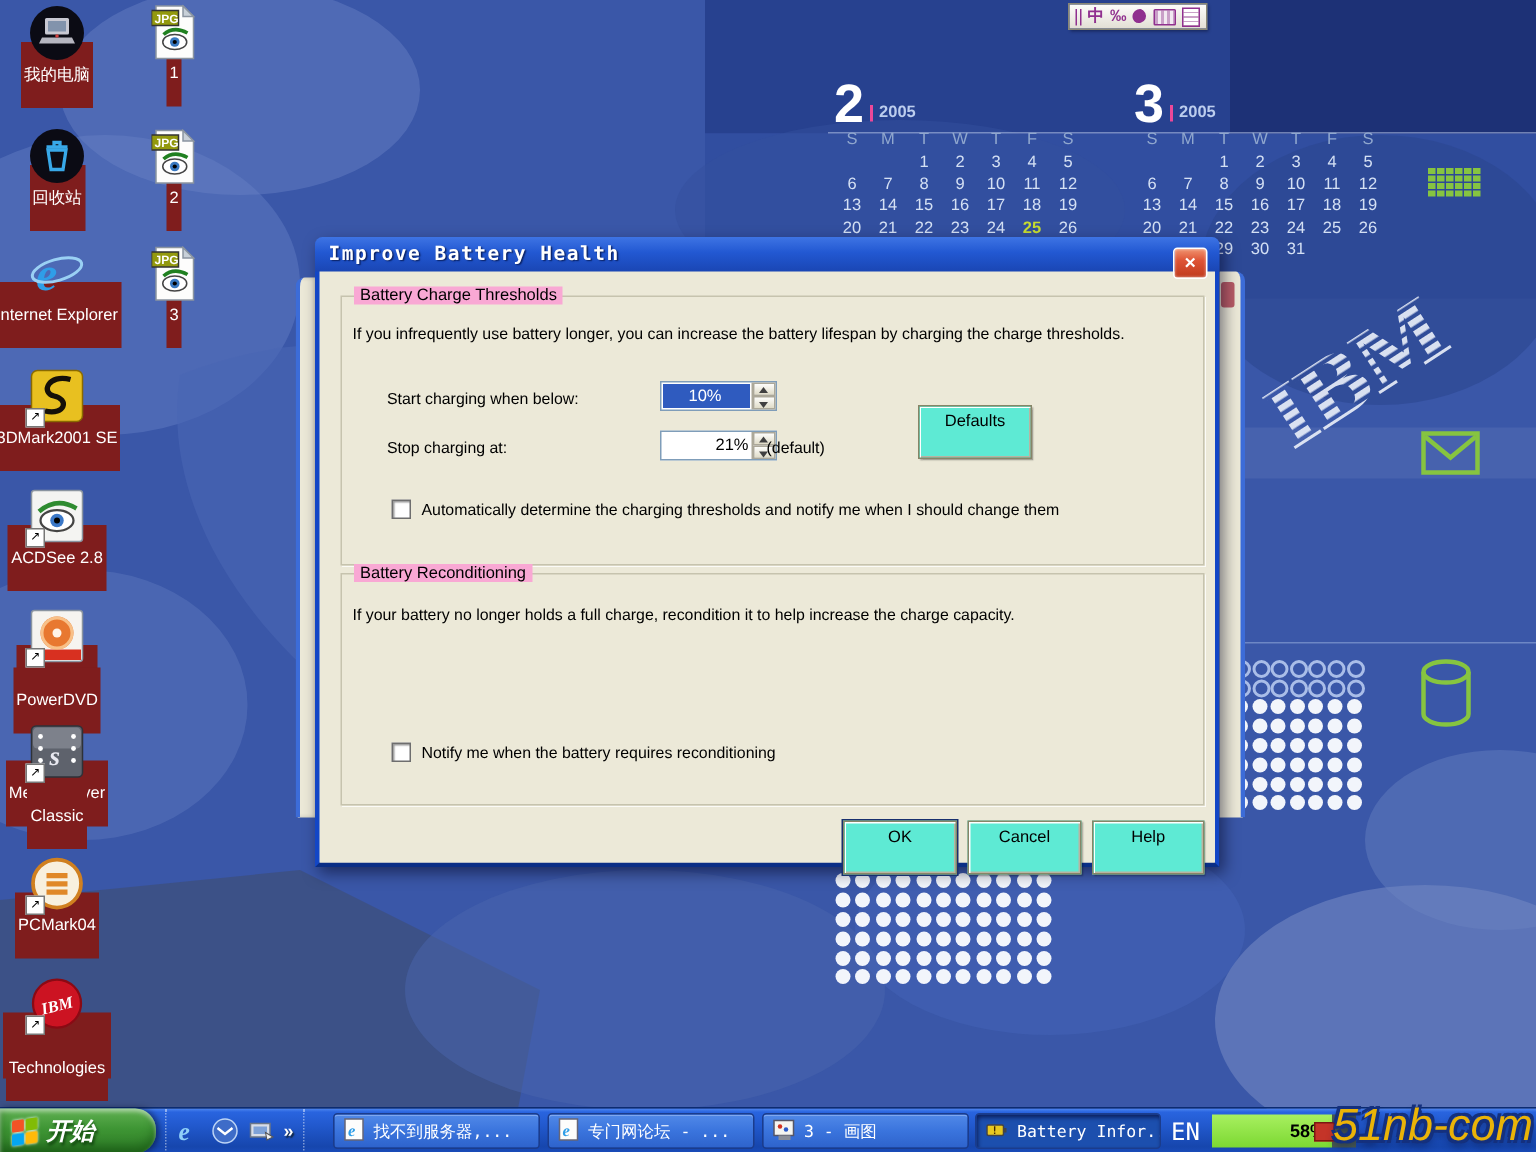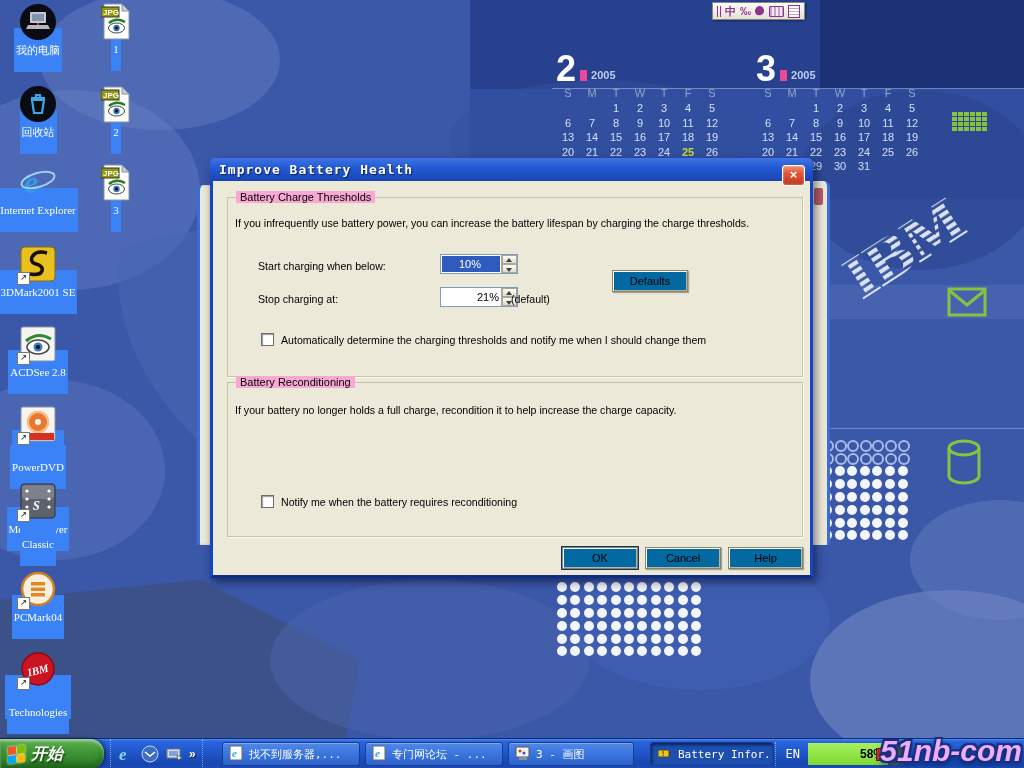--- a/index.html
+++ b/index.html
@@ -15,43 +15,43 @@
   .g-grid i{background:#86C440;}
   
   .dotgrid{display:grid;z-index:2;}
   .dot{width:10px;height:10px;border-radius:50%;background:#F2F5FB;}
   .ring{width:8px;height:8px;border-radius:50%;border:2px solid rgba(175,195,235,.95);background:transparent;}
   
   .cal-month{z-index:3;color:#D4E0F4;}
   .cal-head{display:flex;align-items:flex-end;height:32px;}
   .cal-num{font-size:36px;font-weight:bold;color:#FFFFFF;line-height:30px;}
   .cal-year{font-size:11px;font-weight:bold;color:#BCCDEE;margin-left:4px;
-    border-left:7px solid #ec4899;padding-left:4px;line-height:11px;margin-bottom:3px;}
+    border-left:2px solid #ec4899;padding-left:4px;line-height:11px;margin-bottom:3px;}
   .cal-weekdays,.cal-grid{display:grid;grid-template-columns:repeat(7,24px);}
   .cal-weekdays span{color:#90A7CE;font-size:11px;text-align:center;height:15px;}
   .cal-grid span{font-size:11px;text-align:center;height:14.5px;color:#D4E0F4;}
   .cal-grid .cal-today{color:#C6DC30;font-weight:bold;}
   .cal-weekdays{margin-top:3px;}
   
   .imebar{z-index:4;display:flex;align-items:center;gap:4px;background:linear-gradient(#FDFDFB,#E2DFD4);
     border:1px solid #8A8876;height:16px;padding:0 4px;box-shadow:1px 1px 2px rgba(0,0,20,.4);}
   .imebar .hnd{width:2px;height:11px;border-left:1px solid #90308F;border-right:1px solid #90308F;}
   .imebar .g{color:#90308F;font-size:11px;font-weight:bold;line-height:14px;}
   .ime-kbd{width:13px;height:9px;border:1px solid #90308F;border-radius:1px;
     background:repeating-linear-gradient(90deg,#C9A0C8 0 2px,#F2EAF2 2px 4px);}
   .ime-doc{width:10px;height:11px;border:1px solid #90308F;background:
     repeating-linear-gradient(#fff 0 2px,#C9A0C8 2px 3px);}
   .ime-moon{width:10px;height:10px;border-radius:50%;background:#90308F;
     clip-path:ellipse(60% 50% at 30% 50%);transform:rotate(25deg);}
   
   .dicon{width:96px;display:flex;flex-direction:column;align-items:center;z-index:3;}
   .dicon .art{position:relative;width:38px;height:38px;display:flex;align-items:center;justify-content:center;}
   .dicon .lblwrap{margin-top:1px;text-align:center;max-width:92px;line-height:13px;}
-  .dicon .lbl{display:inline;background:#3b82f6;color:#fff;font-size:11px;
-    font-family:Liberation Serif, serif;padding:16px 2px;box-decoration-break:clone;-webkit-box-decoration-break:clone;}
+  .dicon .lbl{display:inline;background:#7f1d1d;color:#fff;font-size:11px;
+    font-family:Liberation Sans, sans-serif;padding:16px 2px;box-decoration-break:clone;-webkit-box-decoration-break:clone;}
   .sc{position:absolute;left:-2px;bottom:-2px;width:11px;height:11px;background:#fff;
     border:1px solid #777;font-size:8px;line-height:10px;text-align:center;color:#000;}
   
   .bw{background:#ECE9D8;z-index:5;}
   
   .dialog{left:210px;top:158px;width:603px;height:420px;z-index:10;
     background:#ECE9D8;border:3px solid #1246C6;border-bottom-color:#0A2E86;border-radius:6px 6px 0 0;
     box-shadow:3px 4px 10px rgba(0,0,25,.5);box-sizing:border-box;}
   .titlebar{position:absolute;left:-3px;top:-3px;width:603px;height:23px;border-radius:5px 5px 0 0;
     background:linear-gradient(180deg,#3E74E4 0%,#2258D2 45%,#1A46B4 100%);display:flex;align-items:center;}
@@ -66,21 +66,21 @@
   .dtext{position:absolute;font-size:10.6px;color:#000;white-space:nowrap;}
   .spin{position:absolute;width:78px;height:20px;border:1px solid #7F9DB9;background:#fff;
     box-sizing:border-box;display:flex;}
   .spin .val{flex:1;font-size:11px;text-align:right;line-height:18px;padding-right:2px;color:#000;}
   .spin .val.sel{background:#2F5BBF;color:#fff;text-align:center;margin:1px;line-height:16px;}
   .spin .ud{width:15px;display:flex;flex-direction:column;border-left:1px solid #ACA899;}
   .spin .ud b{flex:1;background:linear-gradient(#FDFDFB,#E0DCC8);border:1px solid #ACA899;position:relative;}
   .spin .ud b:after{content:"";position:absolute;left:3px;border-left:3px solid transparent;border-right:3px solid transparent;}
   .spin .ud b.up:after{top:2px;border-bottom:4px solid #404040;}
   .spin .ud b.dn:after{top:3px;border-top:4px solid #404040;}
-  .xpbtn{position:absolute;height:22px;background:#0369a1;font-size:11px;color:#000;text-align:center;line-height:20px;
+  .xpbtn{position:absolute;height:36px;background:#5eead4;font-size:11px;color:#000;text-align:center;line-height:20px;
     border:1px solid #878567;box-shadow:inset 1px 1px 0 #FFFFFF,inset -1px -1px 0 #B8B4A2,1px 1px 1px rgba(0,0,0,.3);
     box-sizing:border-box;cursor:default;}
   .xpbtn.default{box-shadow:inset 1px 1px 0 #FFFFFF,inset -1px -1px 0 #B8B4A2,0 0 0 1px #19306E;}
   .cbx{position:absolute;width:13px;height:13px;background:#fff;border:1px solid #6E6E6E;
     box-shadow:inset 1px 1px 1px #999;box-sizing:border-box;}
   
   .taskbar{left:0;top:738px;width:1024px;height:30px;z-index:20;
     background:linear-gradient(180deg,#4E87F0 0%,#2964DF 8%,#2158CC 40%,#1646AD 85%,#1B4DBC 100%);
     border-top:1px solid #0C2C72;}
   .startbtn{position:absolute;left:0;top:0;width:104px;height:30px;border-radius:0 14px 14px 0;
@@ -93,28 +93,28 @@
   .ql{position:absolute;left:110px;top:0;height:30px;display:flex;align-items:center;gap:6px;padding:0 6px;
     border-left:1px dotted rgba(255,255,255,.45);border-right:1px dotted rgba(255,255,255,.45);}
   .qlic{width:18px;height:18px;display:flex;align-items:center;justify-content:center;}
   .chev{color:#fff;font-size:12px;font-weight:bold;text-shadow:1px 1px 1px #123;}
   .tbtn{position:absolute;top:3px;height:24px;border-radius:3px;color:#fff;font-size:11px;
     font-family:"DejaVu Sans Mono",monospace;display:flex;align-items:center;gap:5px;padding:0 6px;box-sizing:border-box;
     background:linear-gradient(180deg,#5189E8 0%,#3A74DD 50%,#2E63CC 100%);
     border:1px solid #1B3C8C;box-shadow:inset 0 1px 0 #7FA8F0;white-space:nowrap;overflow:hidden;}
   .tbtn.active{background:#1C4FAE;box-shadow:inset 1px 2px 3px rgba(0,0,40,.6);}
   .tray{position:absolute;right:0;top:0;height:30px;display:flex;align-items:center;}
-  .lang{color:#fff;font-size:12px;font-family:"DejaVu Sans Mono",monospace;margin-right:8px;}
+  .lang{color:#fff;font-size:16px;font-family:"DejaVu Sans Mono",monospace;margin-right:8px;}
   .traysep{border-left:1px dotted rgba(255,255,255,.45);height:24px;margin-right:10px;}
   .gauge{display:flex;height:22px;width:96px;margin-right:2px;}
   .gauge .fill{flex:1;background:linear-gradient(180deg,#A8F060,#7CD832);display:flex;align-items:center;justify-content:flex-end;}
   .gauge .fill span{color:#000;font-weight:bold;font-size:12px;padding-right:4px;}
   .gauge .cap{width:16px;background:#4A5A50;}
-  .watermark{position:absolute;right:2px;top:734px;z-index:30;font-size:30px;font-weight:bold;font-style:italic;
-    color:#f0abfc;letter-spacing:0px;
+  .watermark{position:absolute;right:2px;top:734px;z-index:30;font-size:30px;font-weight:normal;font-style:italic;
+    color:#eab308;letter-spacing:0px;
     text-shadow:2px 2px 0 #14307E,-2px 2px 0 #14307E,2px -2px 0 #14307E,-2px -2px 0 #14307E,0 3px 6px rgba(5,20,70,.9);}
 </style>
 </head>
 <body>
 
 <div class="screen">
 
   <svg class="abs wallpaper" width="1024" height="768" viewBox="0 0 1024 768">
     <defs>
       <pattern id="ibmp" width="10" height="7" patternUnits="userSpaceOnUse">
@@ -586,21 +586,21 @@
 
   <div class="abs dialog">
     <div class="titlebar">
       <span class="t">Improve Battery Health</span>
     </div>
     <div class="closebtn">×</div>
 
     <div class="grp" style="left:14px;top:36px;width:574px;height:178px;">
       <span class="leg">Battery Charge Thresholds</span>
     </div>
-    <div class="dtext" style="left:22px;top:56px;">If you infrequently use battery power, you can increase the battery lifespan by charging the charge thresholds.</div>
+    <div class="dtext" style="left:22px;top:56px;">If you infrequently use battery longer, you can increase the battery lifespan by charging the charge thresholds.</div>
 
     <div class="dtext" style="left:45px;top:99px;">Start charging when below:</div>
     <div class="spin" style="left:227px;top:93px;">
       <span class="val sel">10%</span>
       <span class="ud">
           <b class="up"></b>
           <b class="dn"></b>
         </span>
     </div>
     <div class="xpbtn" style="left:399px;top:109px;width:76px;">Defaults</div>
@@ -683,21 +683,21 @@
             </svg></span>
           <span>找不到服务器,...</span>
         </div>
         <div class="tbtn" style="left: 365px; width: 138px;">
           <span><svg width="15" height="16">
               <rect x="1" y="1" width="12" height="14" fill="#FDFDFC" stroke="#667"></rect>
               <text x="3" y="12" font-size="11" font-weight="bold" font-style="italic" fill="#2F9EE8" font-family="Liberation Serif,serif">e</text>
             </svg></span>
           <span>专门网论坛 - ...</span>
         </div>
-        <div class="tbtn" style="left: 508px; width: 126px;">
+        <div class="tbtn" style="left: 508px; width: 138px;">
           <span><svg width="16" height="16">
               <rect x="1" y="2" width="13" height="10" fill="#F4F4F0" stroke="#556"></rect>
               <circle cx="5" cy="6" r="1.5" fill="#D03020"></circle>
               <circle cx="9" cy="8" r="1.5" fill="#2858C8"></circle>
               <rect x="4" y="12" width="8" height="3" fill="#8A8E98"></rect>
             </svg></span>
           <span>3 - 画图</span>
         </div>
         <div class="tbtn active" style="left: 650px; width: 124px;">
           <span><svg width="16" height="14">

